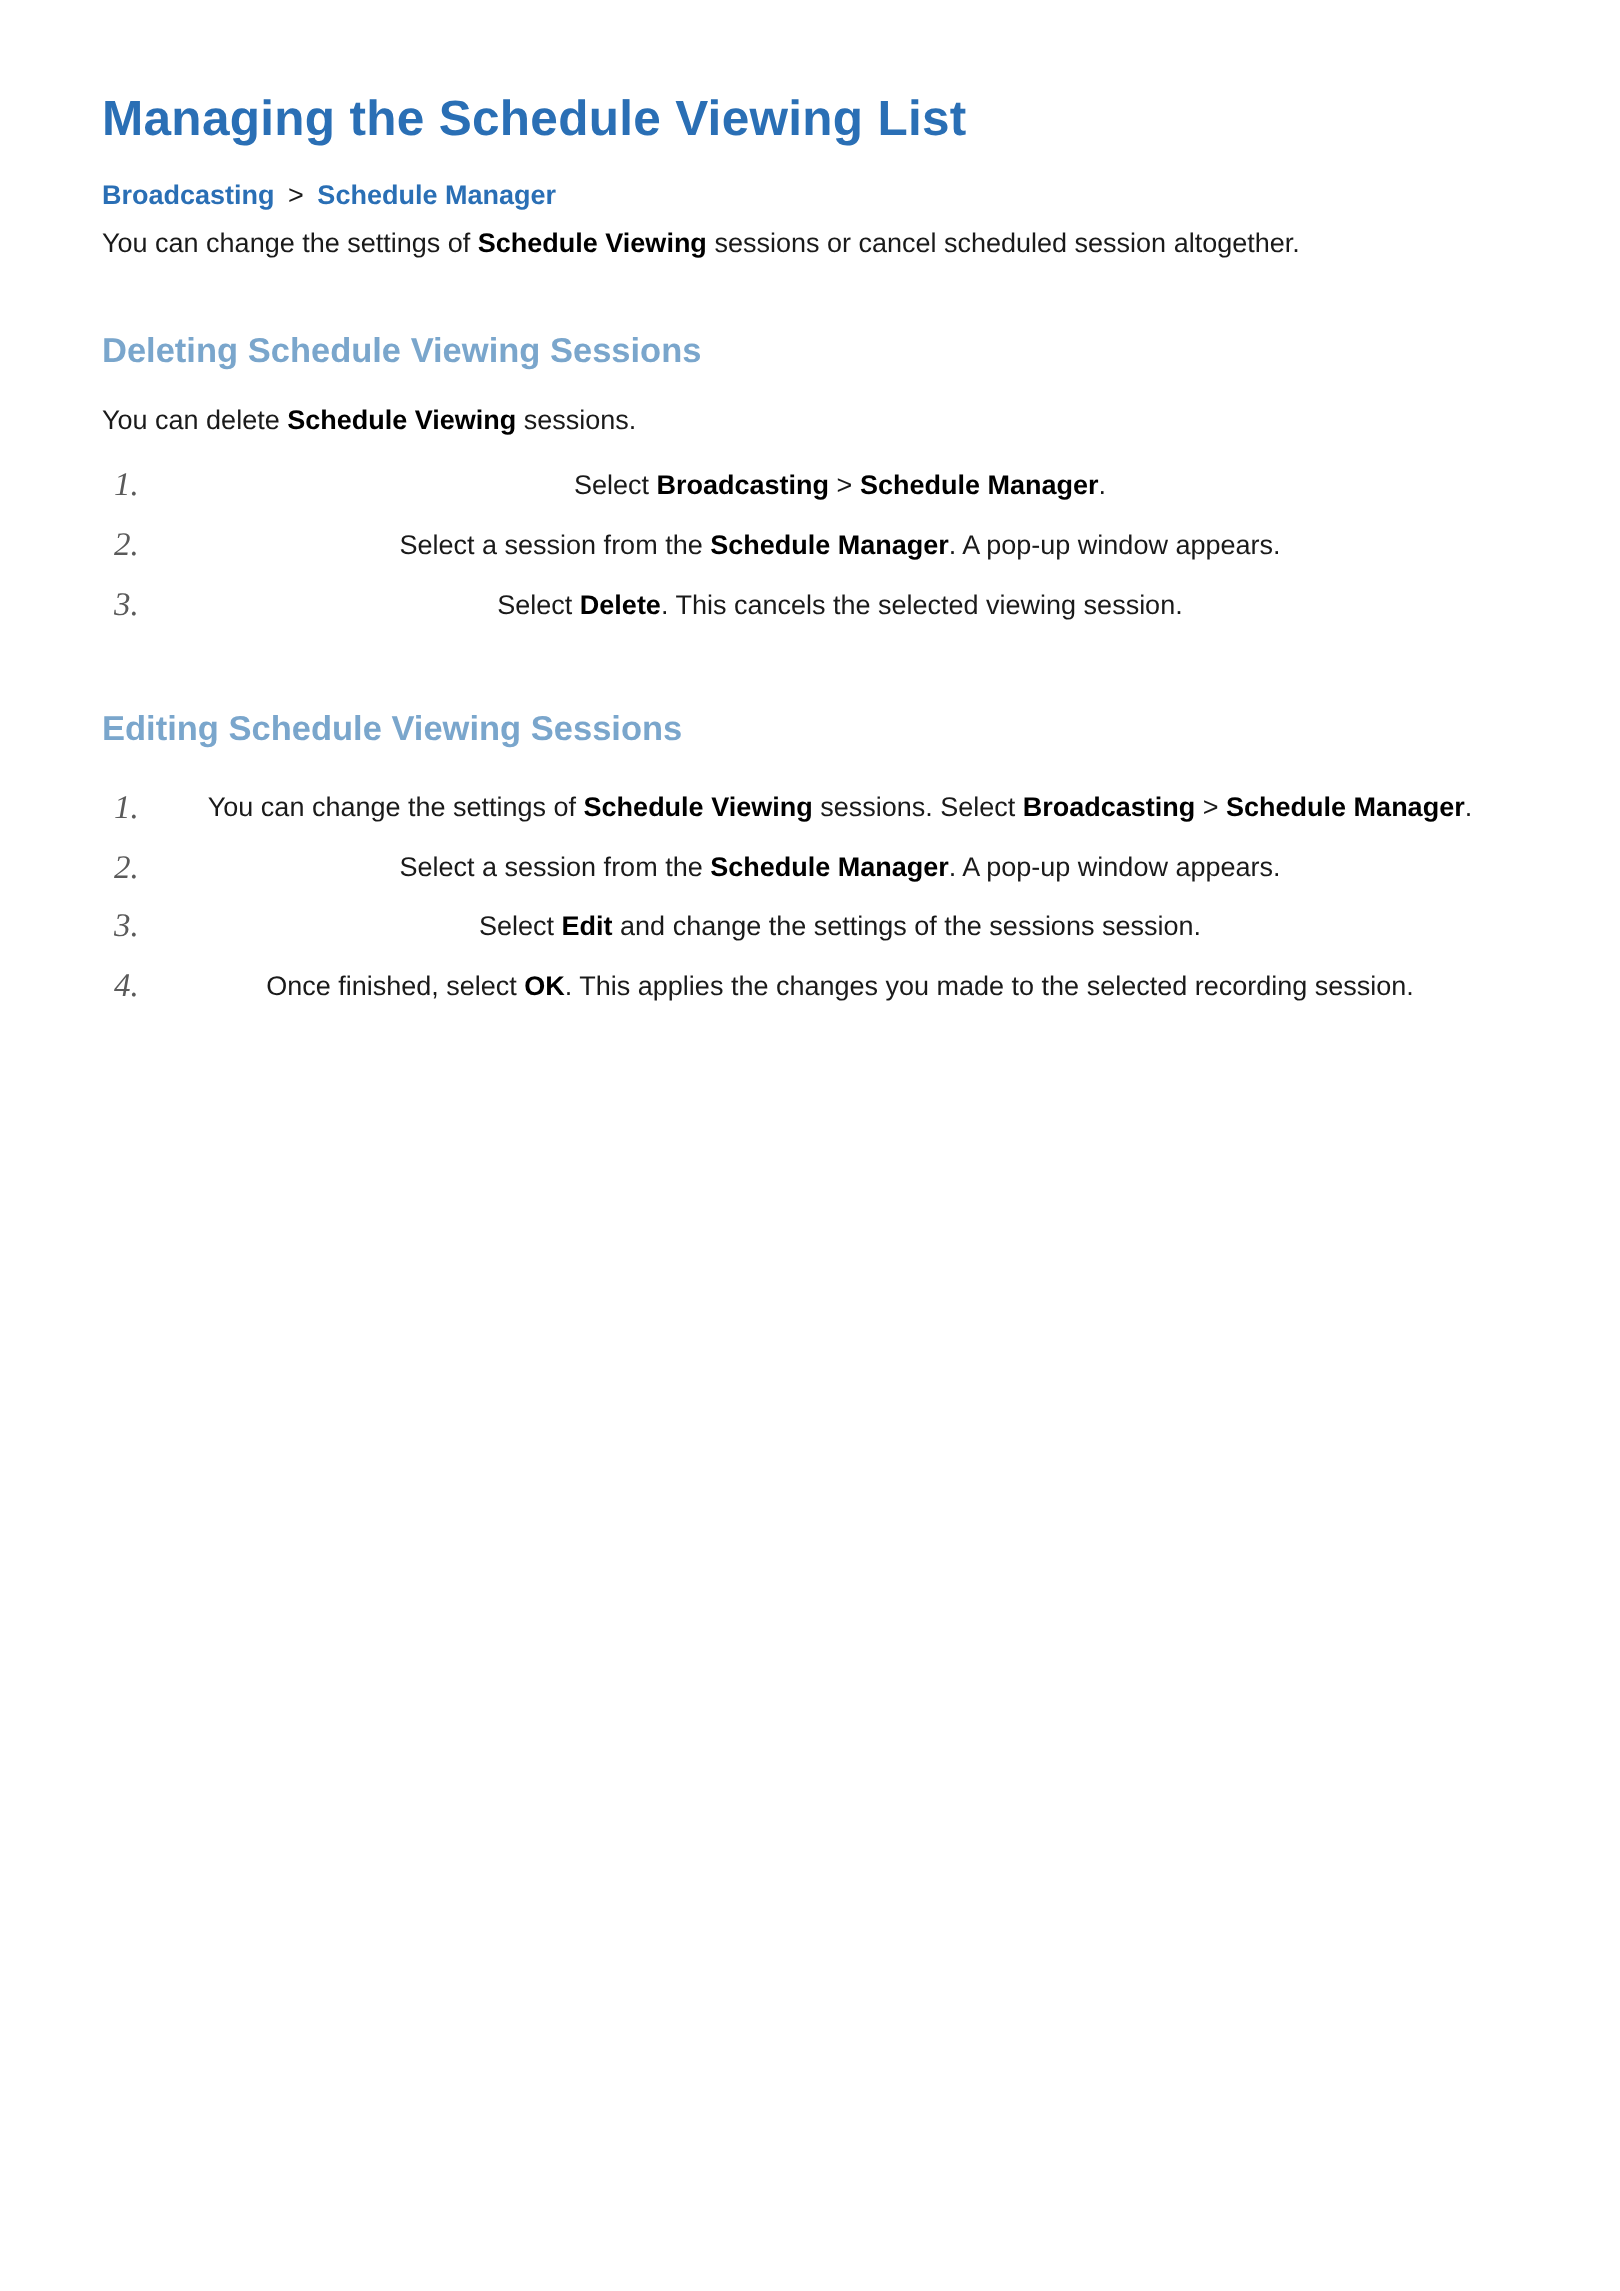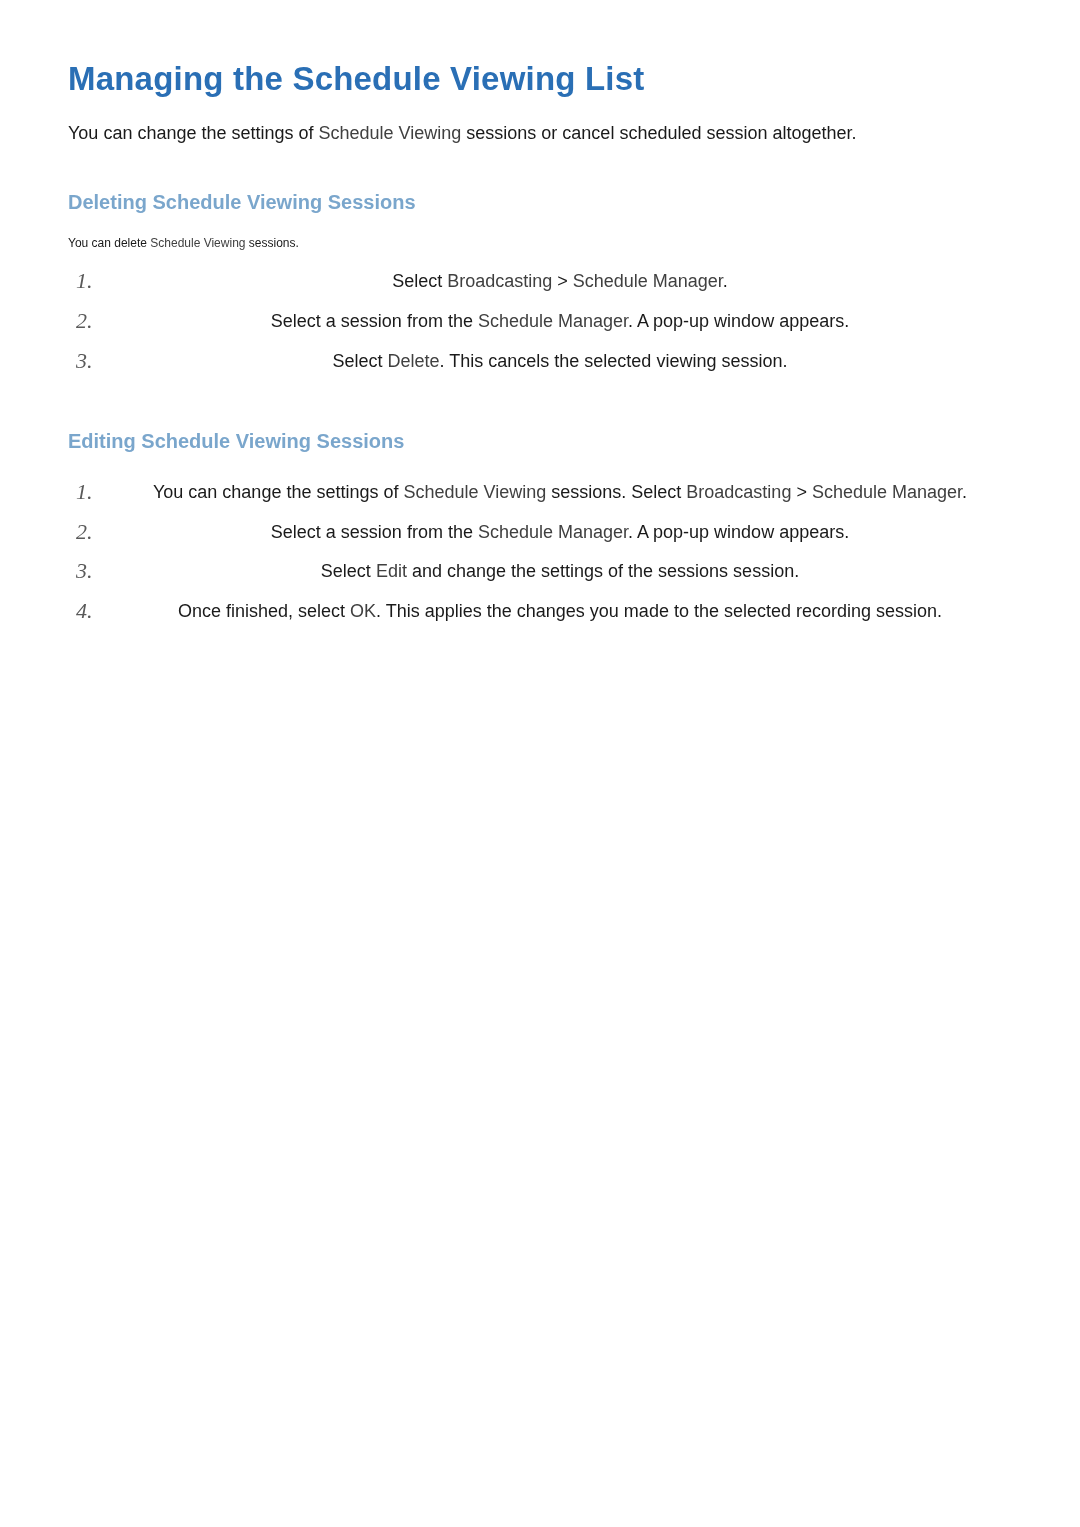--- a/index.html
+++ b/index.html
@@ -32,35 +32,35 @@
     font-weight: 400;
     color: #1a1a1a;
     padding: 0 4px;
   }
   p.lead {
     font-size: 18px;
     line-height: 1.5;
     margin: 0 0 44px 0;
   }
   .hl {
-    color: #404040;
-    font-weight: 400;
+    color: #000000;
+    font-weight: 700;
   }
   .nohl {
     color: inherit;
     font-weight: 400;
   }
   h2.subheading {
-    font-size: 20px;
+    font-size: 23px;
     font-weight: 600;
     color: #7aa6cc;
     margin: 0 0 20px 0;
   }
   p.body {
-    font-size: 12px;
+    font-size: 18px;
     line-height: 1.5;
     margin: 0 0 10px 0;
   }
   ol.steps {
     list-style: none;
     counter-reset: step;
     padding: 0;
     margin: 0 0 48px 0;
     text-align: center;
   }
@@ -82,20 +82,25 @@
     color: #5a5a5a;
   }
 </style>
 </head>
 <body>
 
 <div class="page">
 
   <h1 class="title">Managing the Schedule Viewing List</h1>
 
+  <div class="breadcrumb">
+    <span>Broadcasting</span>
+    <span class="sep">&gt;</span>
+    <span>Schedule Manager</span>
+  </div>
 
   <p class="lead">
     <span>You can change the settings of </span><span class="hl">Schedule Viewing</span><span> sessions or cancel scheduled session altogether.</span>
   </p>
 
   <h2 class="subheading">Deleting Schedule Viewing Sessions</h2>
 
   <p class="body">
     <span>You can delete </span><span class="hl">Schedule Viewing</span><span> sessions.</span>
   </p>

